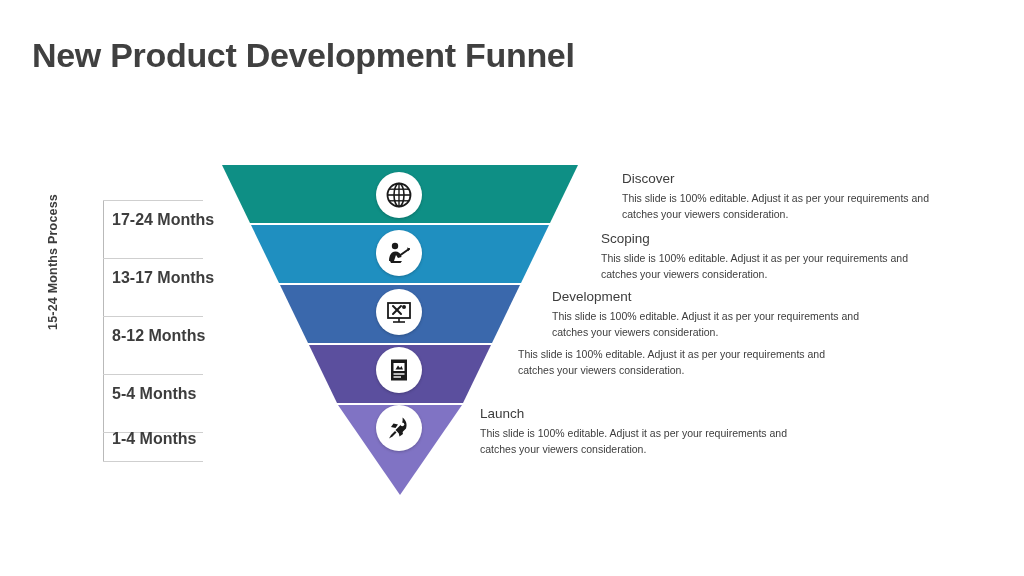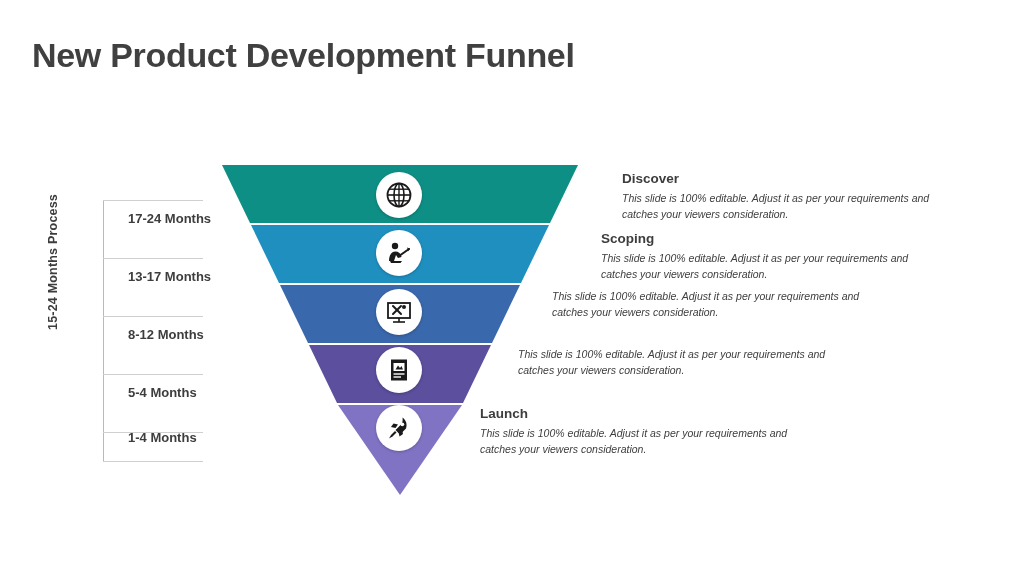--- a/index.html
+++ b/index.html
@@ -60,25 +60,24 @@
   }
   .bracket .tick {
     position: absolute;
     left: 0;
     width: 100px;
     height: 1px;
     background: #cfcfcf;
   }
   .tick-label {
     position: absolute;
-    font-size: 13px;
+    font-size: 16px;
     font-weight: bold;
     color: #3d3d3d;
     white-space: nowrap;
-    margin-left: 16px;
   }
 
   
   .funnel {
     position: absolute;
     left: 222px;
     top: 165px;
     width: 356px;
     height: 330px;
   }
@@ -101,30 +100,29 @@
     box-shadow: 0 1px 3px rgba(0,0,0,0.22);
   }
   .icon-circle svg { display: block; }
 
   
   .step-text {
     position: absolute;
   }
   .step-title {
     font-size: 13.5px;
-    font-weight: bold;
+    font-weight: normal;
     color: #3d3d3d;
     margin-bottom: 5px;
   }
   .step-desc {
     font-size: 10.5px;
     color: #3d3d3d;
     line-height: 1.5;
     width: 330px;
-    font-style: italic;
   }
 </style>
 </head>
 <body>
 
 <div class="slide">
 
   <div class="slide-title">New Product Development Funnel</div>
 
   <div class="axis-label">15-24 Months Process</div>
@@ -234,20 +232,21 @@
     <div class="step-title">Discover</div>
     <div class="step-desc">This slide is 100% editable. Adjust it as per your requirements and catches your viewers consideration.</div>
   </div>
 
   <div class="step-text" style="left:587px; top:231px;margin-left:14px;">
     <div class="step-title">Scoping</div>
     <div class="step-desc">This slide is 100% editable. Adjust it as per your requirements and catches your viewers consideration.</div>
   </div>
 
   <div class="step-text" style="left:552px; top:289px;">
+    <div class="step-title">Development</div>
     <div class="step-desc">This slide is 100% editable. Adjust it as per your requirements and catches your viewers consideration.</div>
   </div>
 
   <div class="step-text" style="left:518px; top:347px;">
     <div class="step-desc">This slide is 100% editable. Adjust it as per your requirements and catches your viewers consideration.</div>
   </div>
 
   <div class="step-text" style="left:480px; top:406px;">
     <div class="step-title">Launch</div>
     <div class="step-desc">This slide is 100% editable. Adjust it as per your requirements and catches your viewers consideration.</div>

